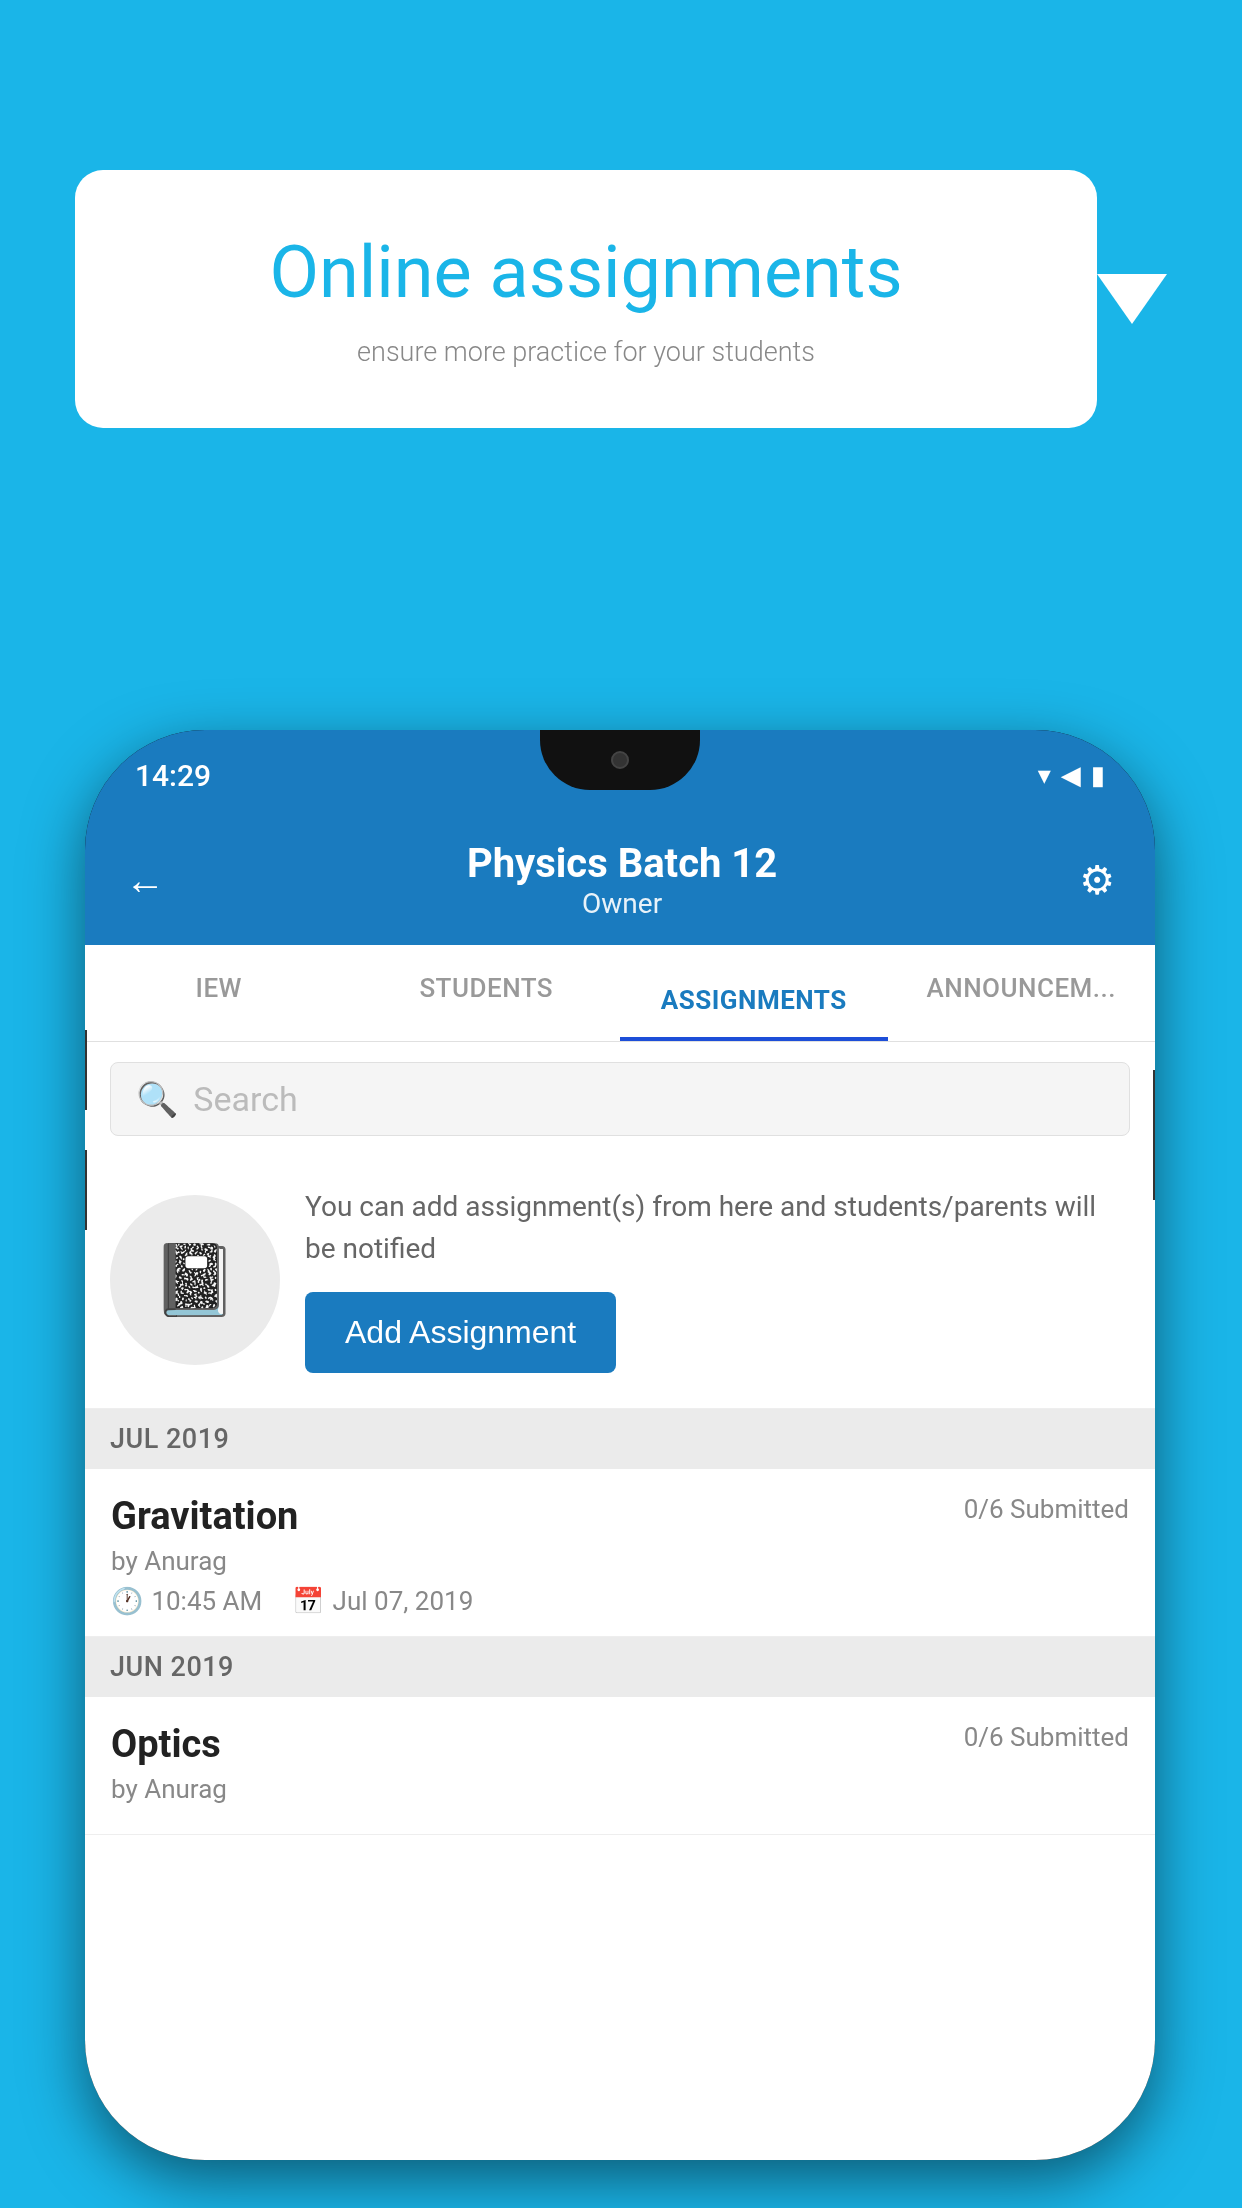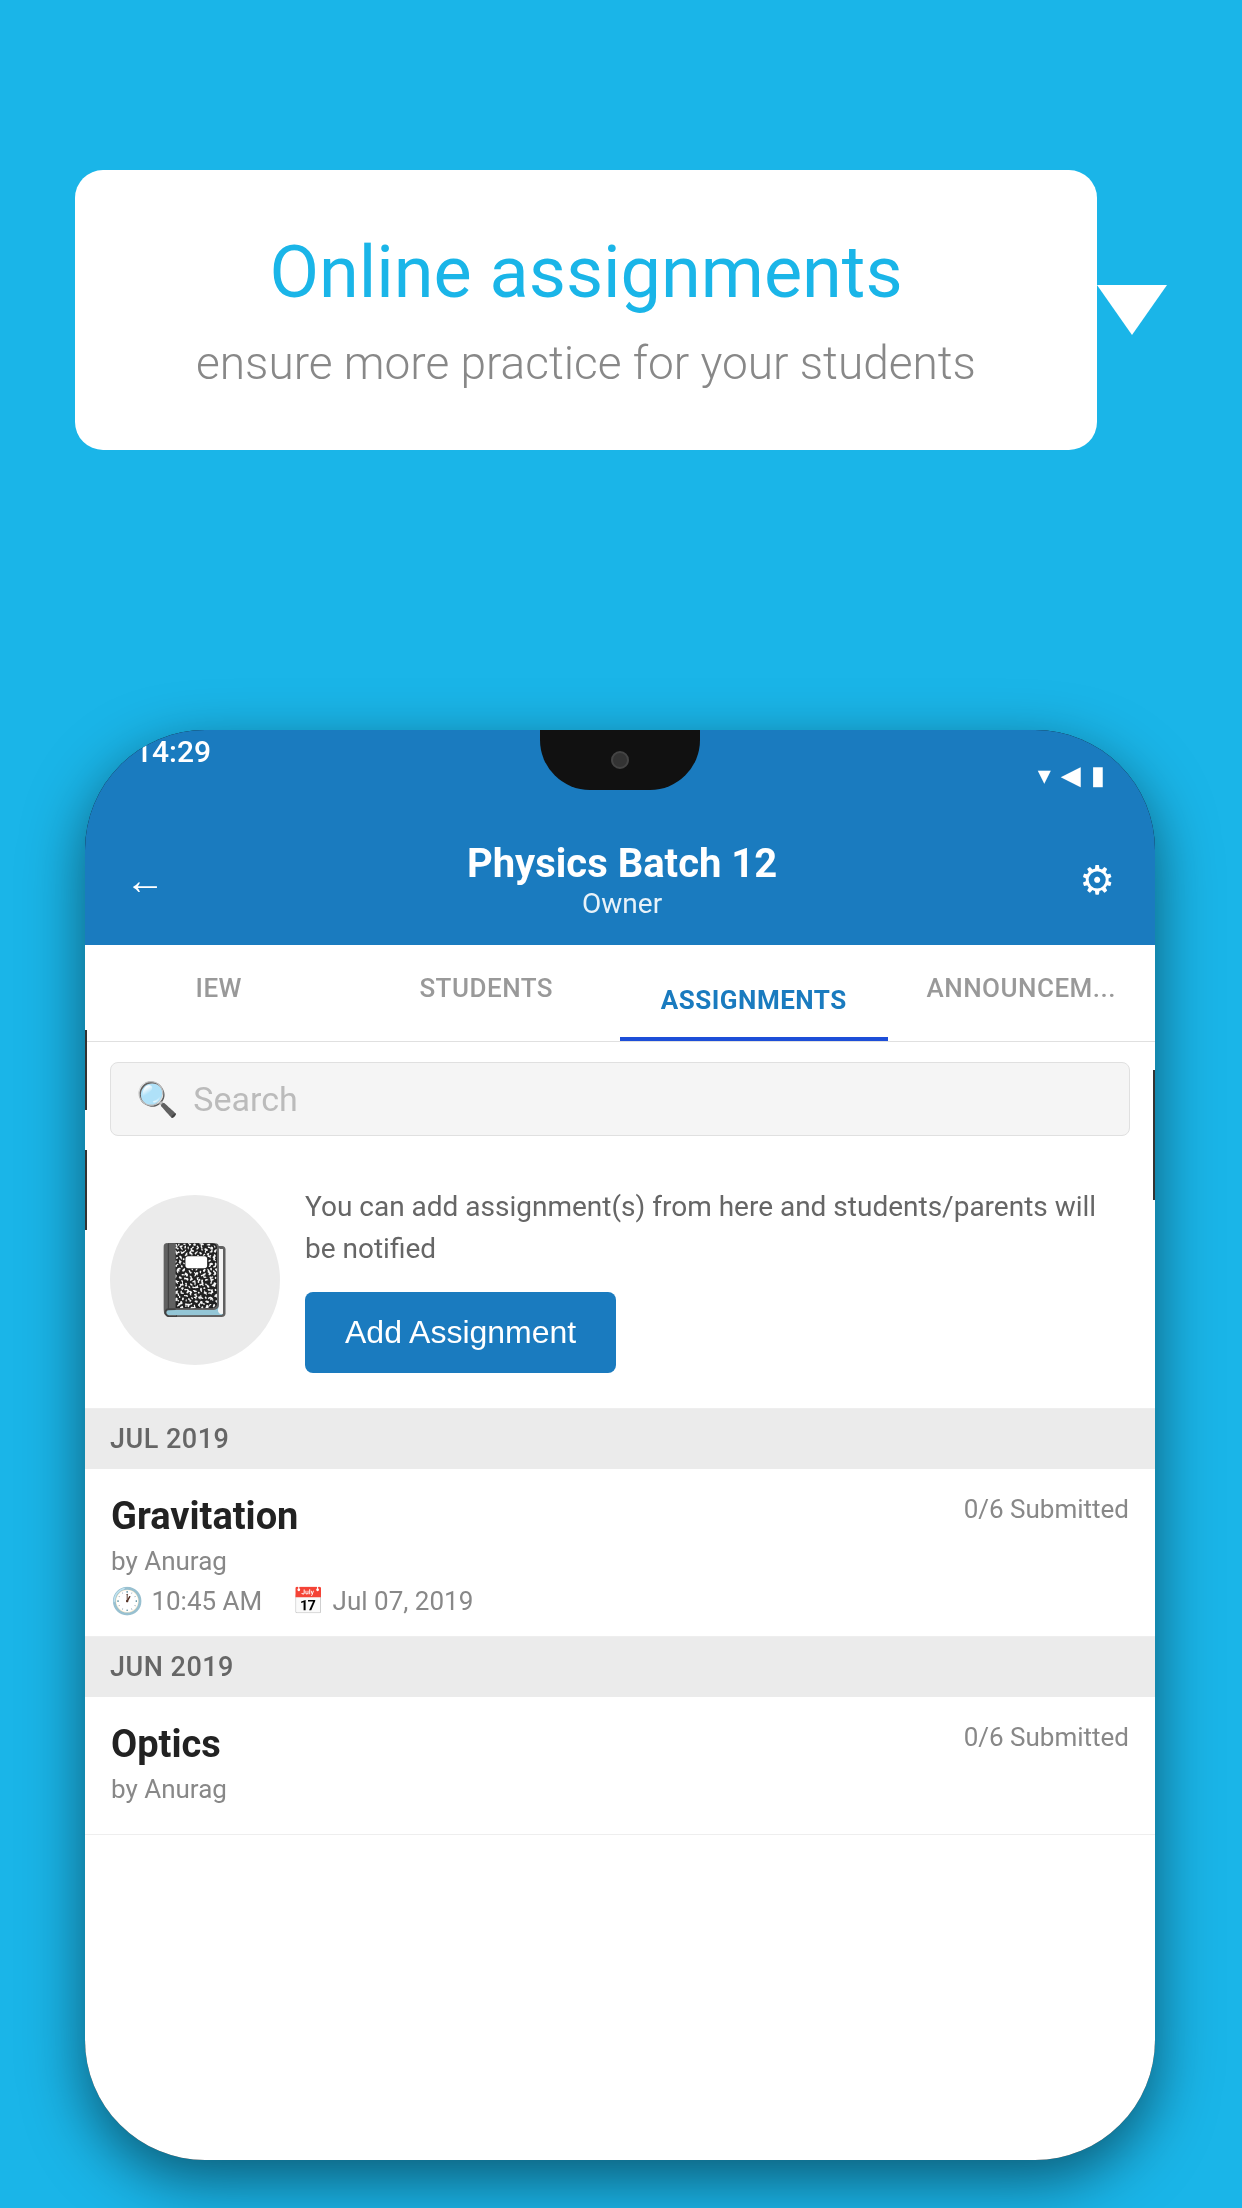--- a/index.html
+++ b/index.html
@@ -30,21 +30,21 @@
     }
     .speech-bubble-title {
       color: #1ab5e8;
       font-size: 72px;
       font-weight: 400;
       line-height: 1.2;
       margin-bottom: 20px;
     }
     .speech-bubble-subtitle {
       color: #888;
-      font-size: 46px;
+      font-size: 27px;
       font-weight: 300;
     }
     .speech-bubble-pointer {
       width: 0;
       height: 0;
       border-left: 35px solid transparent;
       border-right: 35px solid transparent;
       border-top: 50px solid white;
     }
 
@@ -59,20 +59,21 @@
       border-radius: 120px;
       overflow: hidden;
       box-shadow: 0 20px 60px rgba(0,0,0,0.5);
     }
 
     
     .phone-notch-bar {
       background: #1a7bbf;
       height: 90px;
       display: flex;
+      align-items: center;
       justify-content: space-between;
       padding: 4px 50px;
       position: relative;
     }
     .status-time {
       color: white;
       font-size: 30px;
       font-weight: 500;
     }
     .notch {

